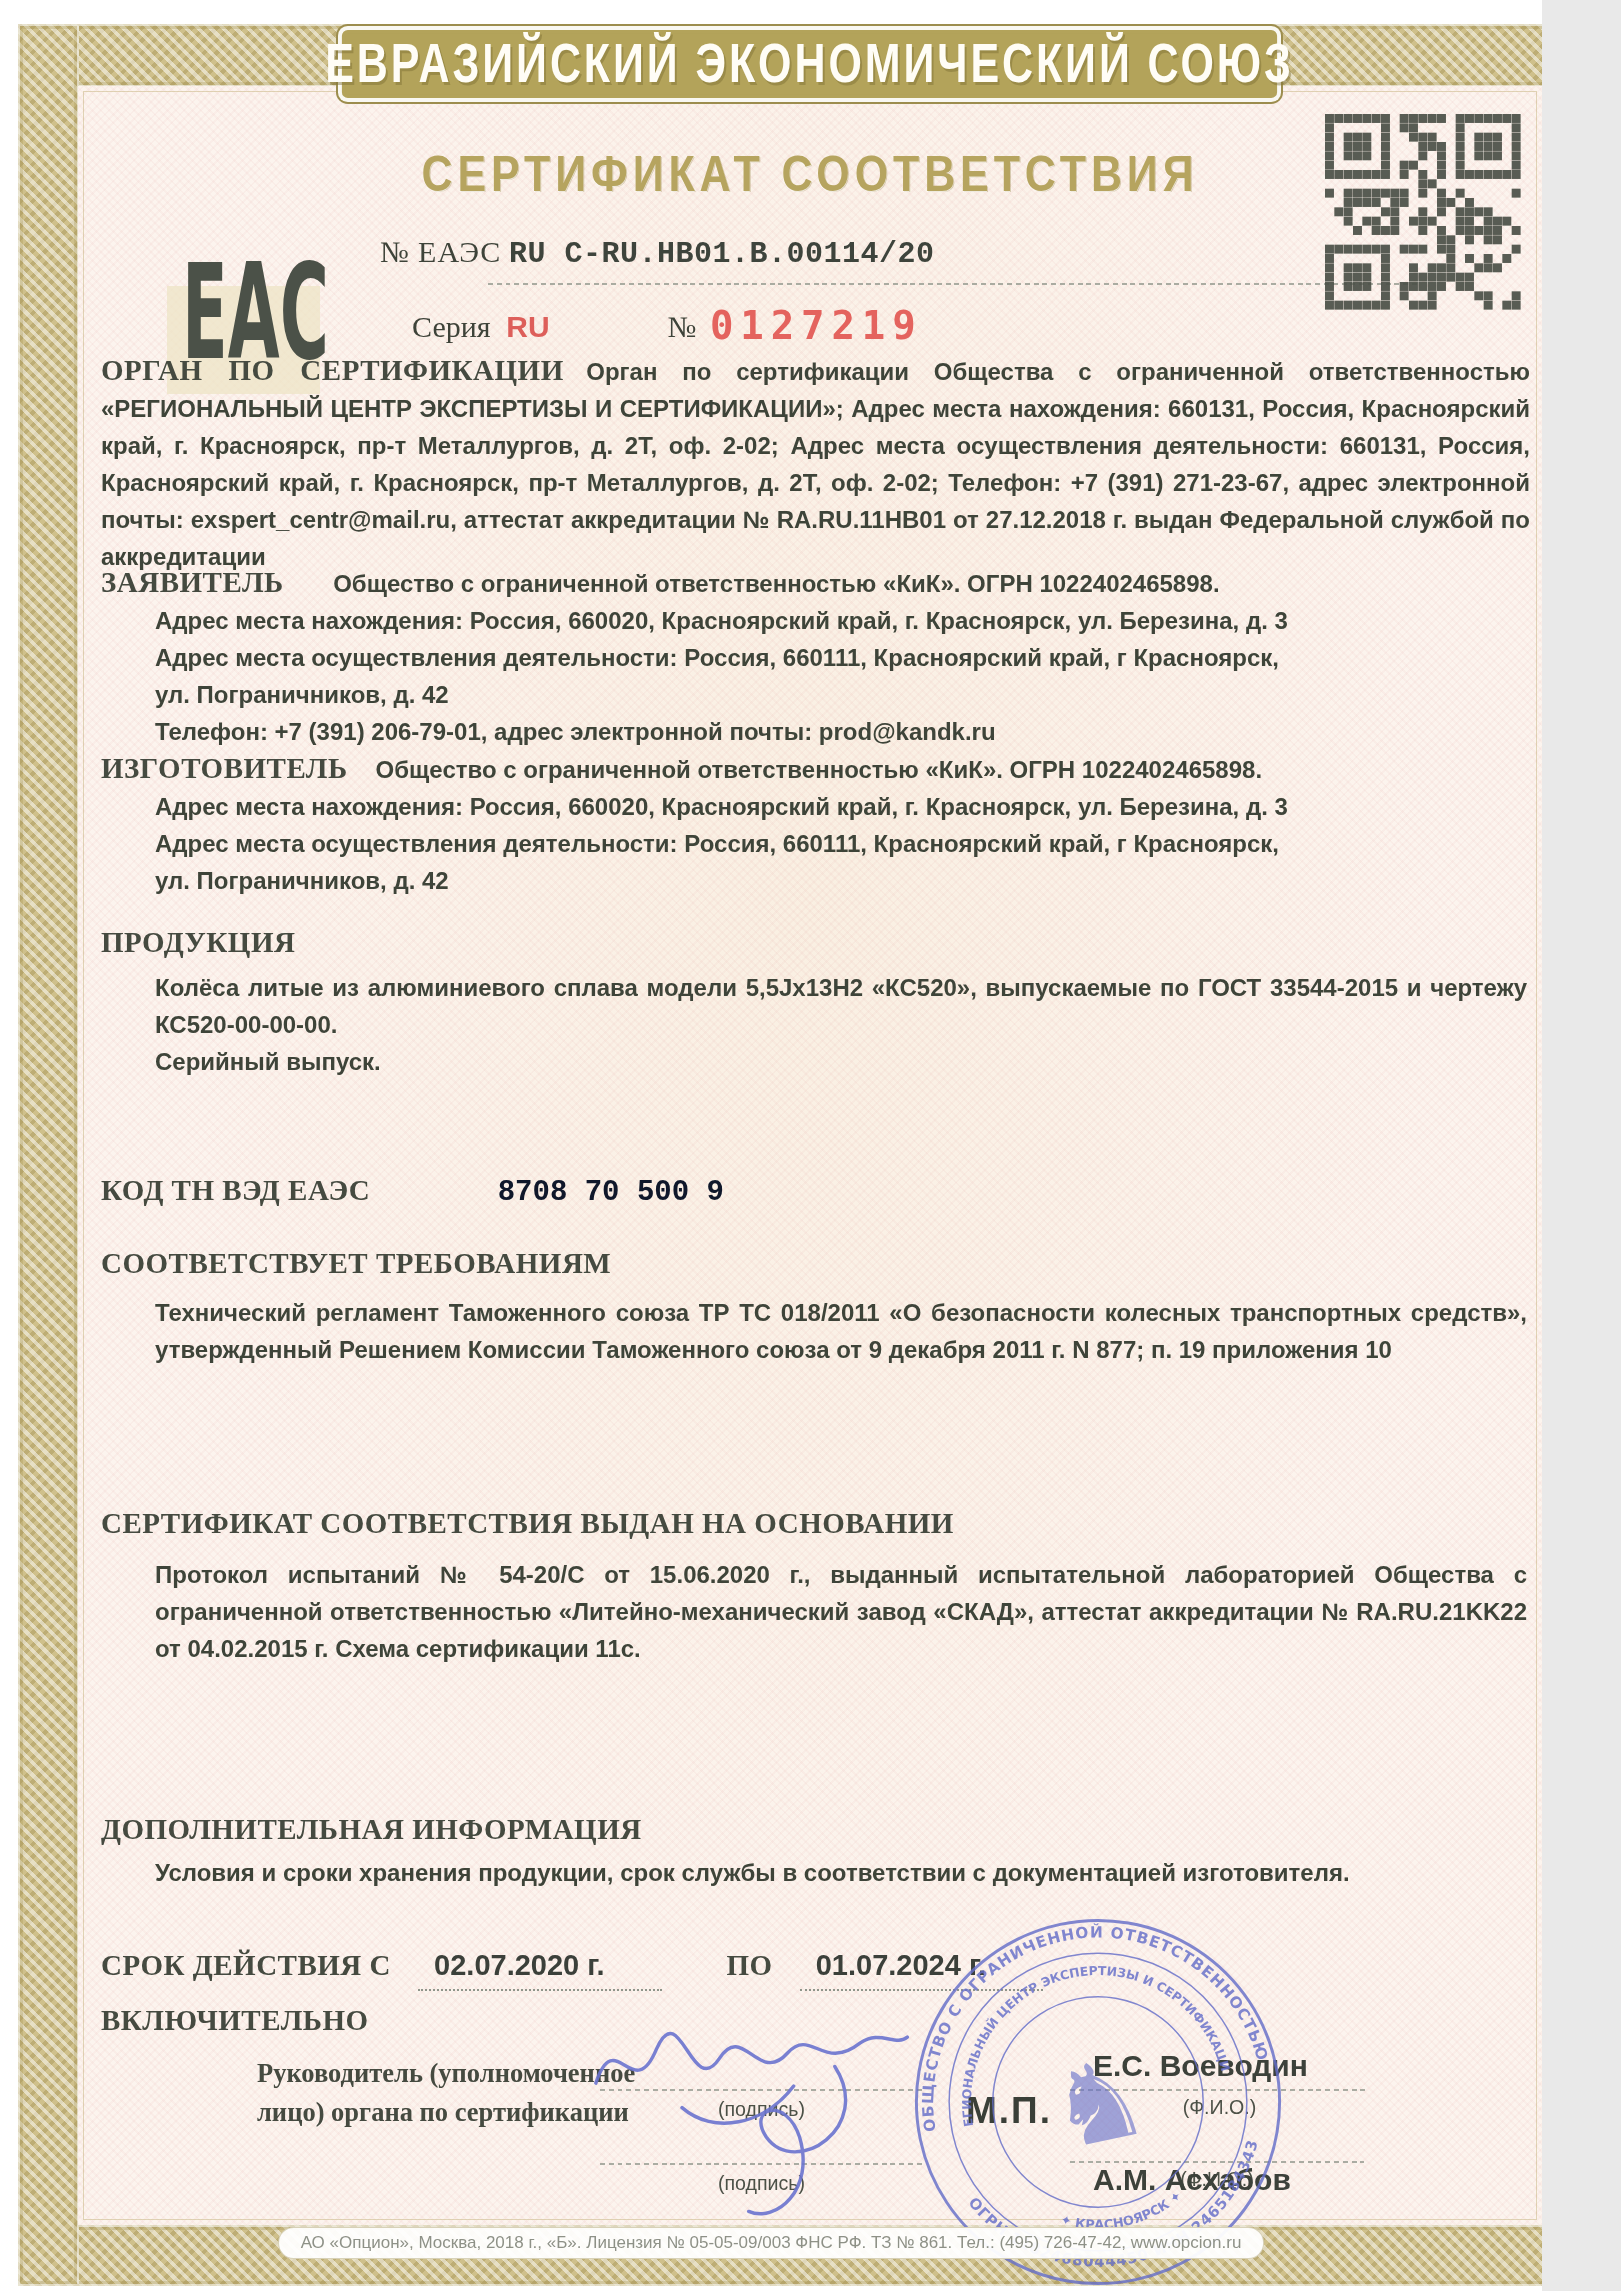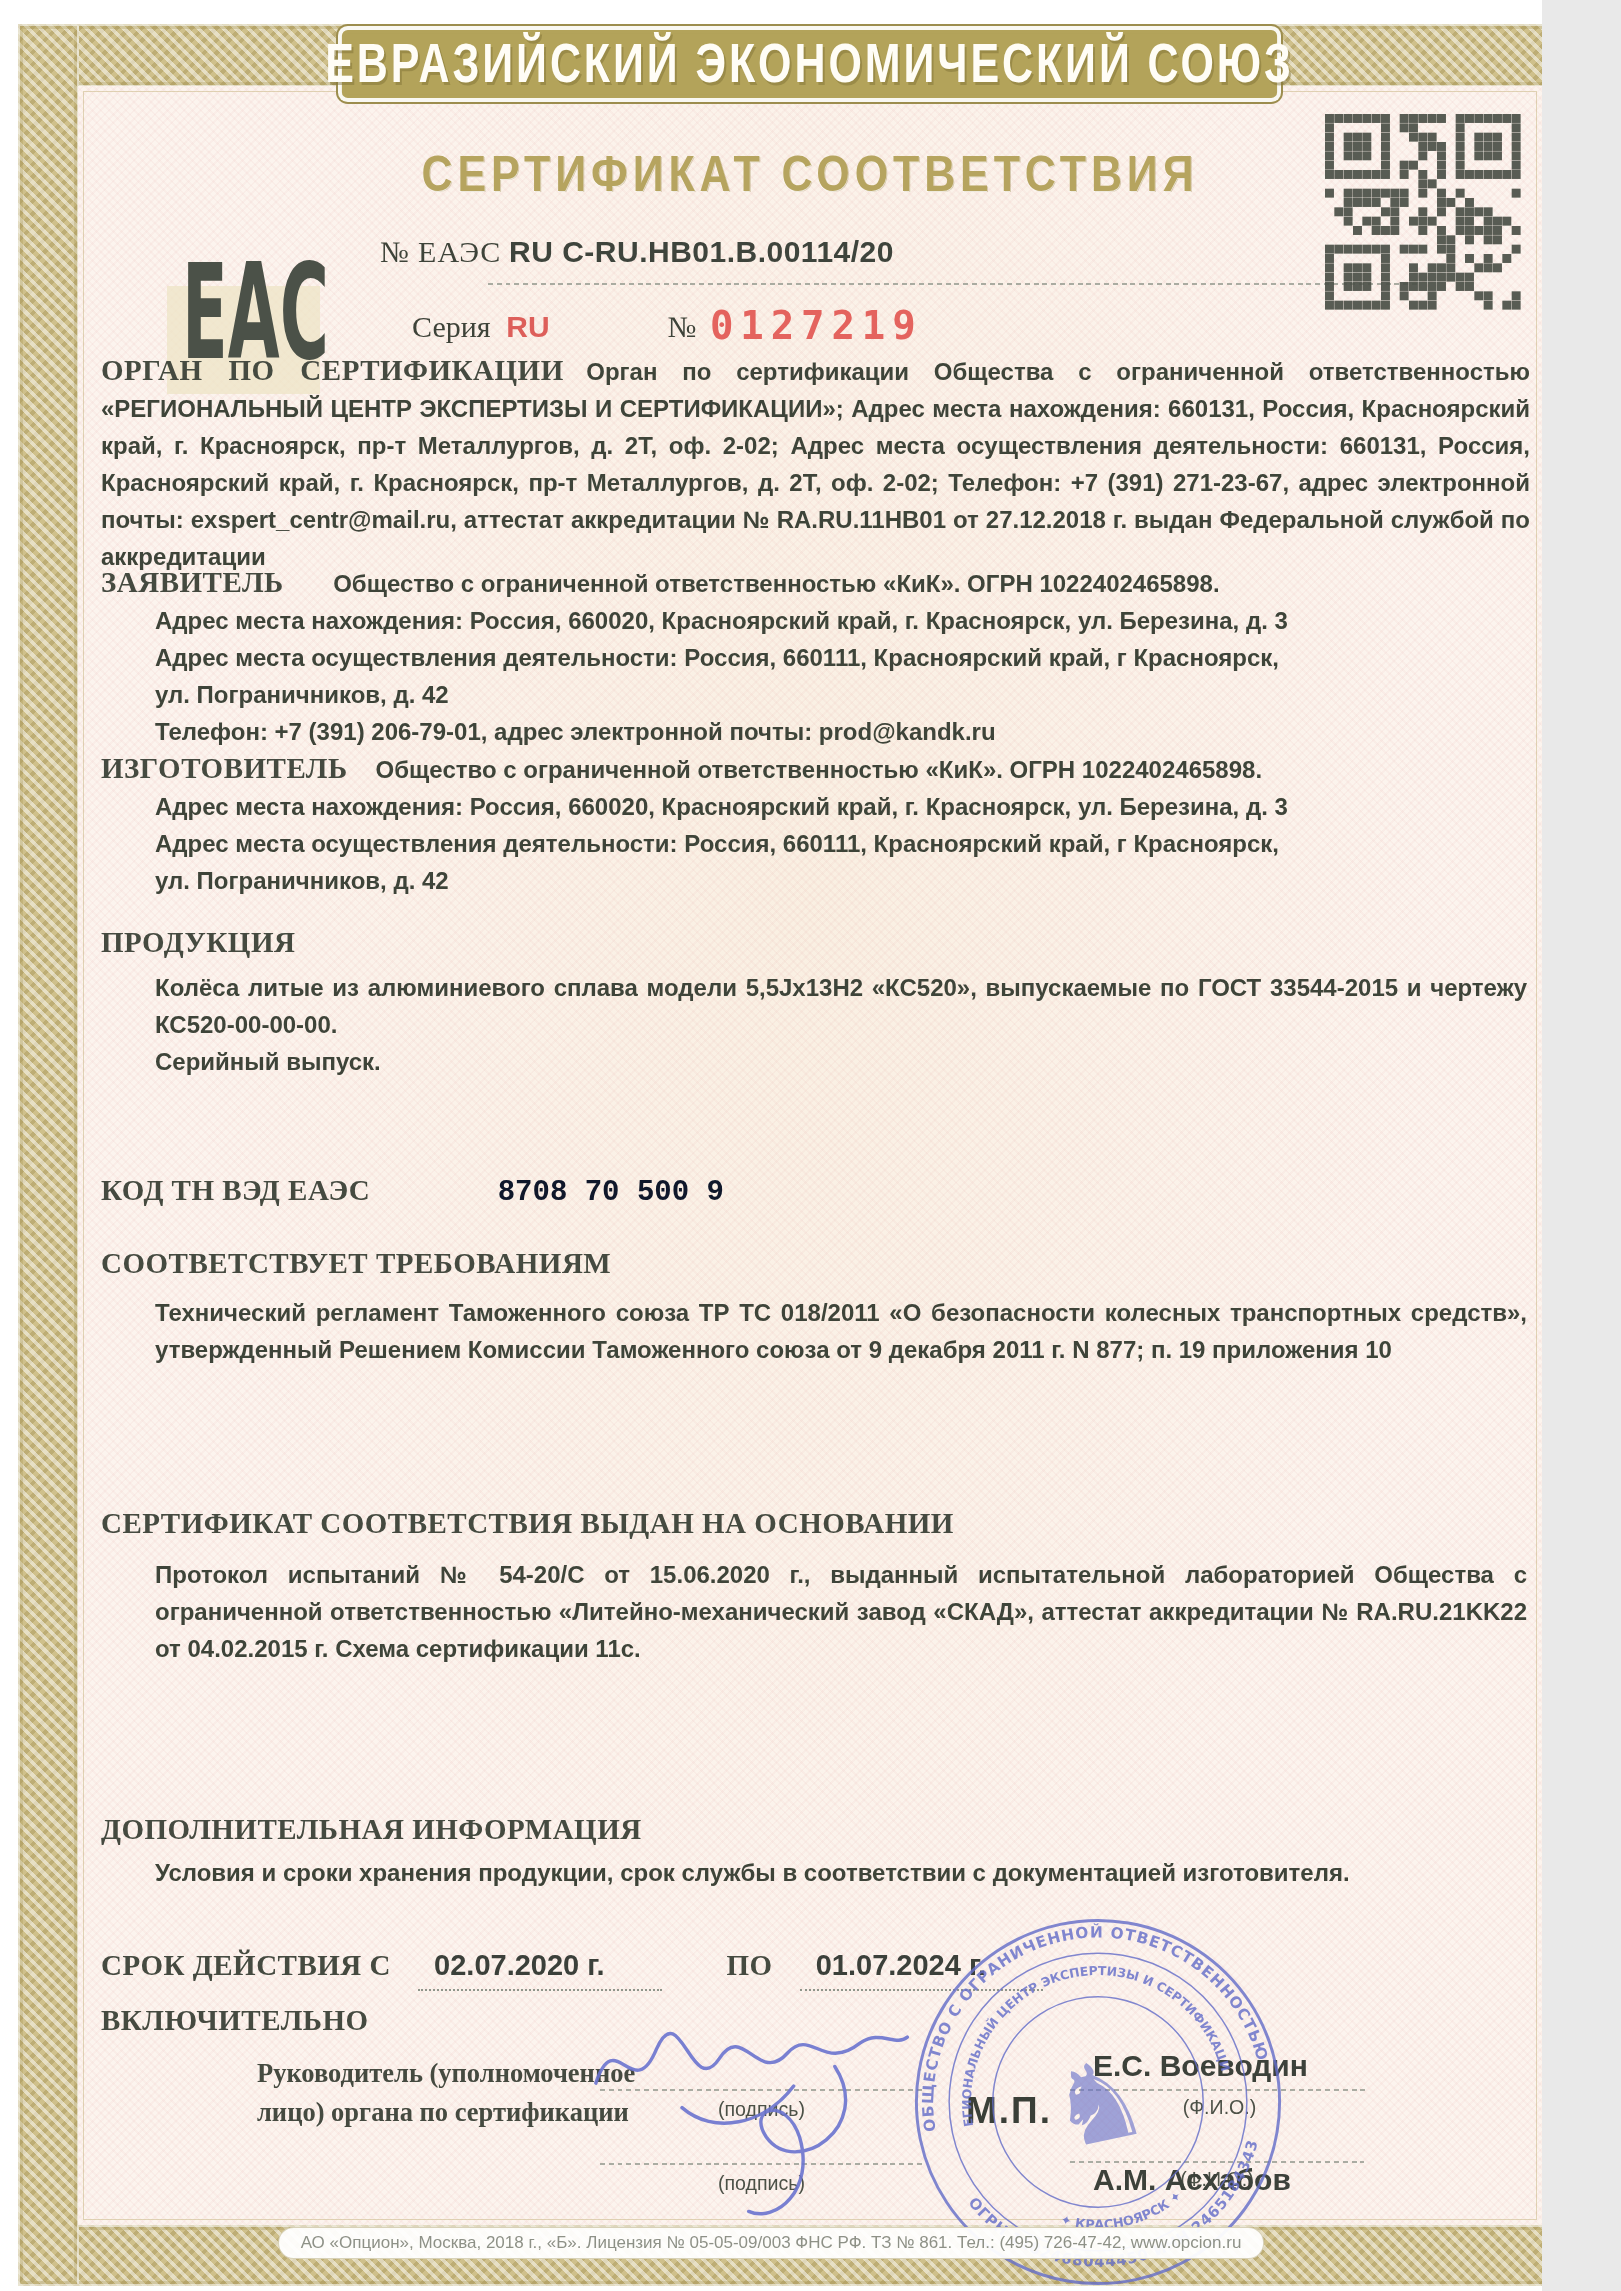--- a/index.html
+++ b/index.html
@@ -35,21 +35,21 @@
   .eac{position:absolute;left:182px;top:247px;font-family:"DejaVu Sans",sans-serif;font-weight:900;
     font-size:129px;line-height:1;color:#4b5148;transform:scale(.52,1.02);transform-origin:left top;z-index:2;}
 
   .doc-title{position:absolute;left:78px;top:145px;width:1464px;text-align:center;font-weight:700;
     font-size:43px;letter-spacing:4.9px;color:#b6a45f;transform:scaleY(1.18);transform-origin:center top;z-index:2;
     text-shadow:0 1px 0 rgba(255,255,255,.6),1px 1px 0 rgba(150,132,70,.35);white-space:nowrap;}
 
   .numline{position:absolute;left:380px;top:235px;display:flex;align-items:baseline;z-index:2;}
   .serif{font-family:"Liberation Serif",serif;color:#3e4339;}
   .num-label{font-size:30px;letter-spacing:1px;}
-  .num-value{font-size:30px;font-weight:700;color:#3e443c;margin-left:7.8px;letter-spacing:0.5px;}
+  .num-value{font-size:30px;font-weight:700;color:#3e443c;margin-left:7.8px;letter-spacing:0.5px;font-family:Liberation Mono, monospace;}
   .series{position:absolute;left:412px;top:294px;display:flex;align-items:baseline;z-index:2;}
   .series-label{font-size:30px;}
   .series-value{color:#dd5f5a;font-weight:700;font-size:30px;margin-left:15.7px;margin-top:16px;}
   .blank-no-label{font-size:30px;margin-left:118px;}
   .blank-no-value{font-family:"DejaVu Sans Mono",monospace;font-size:39px;font-weight:700;color:#e4635e;
     letter-spacing:6.9px;margin-left:13.7px;transform:translateY(2px);}
 
   .dashline{position:absolute;height:2px;z-index:2;opacity:.75;
     background-image:repeating-linear-gradient(90deg,#8f958a 0 4.9px,rgba(0,0,0,0) 4.9px 8.8px);}
 

